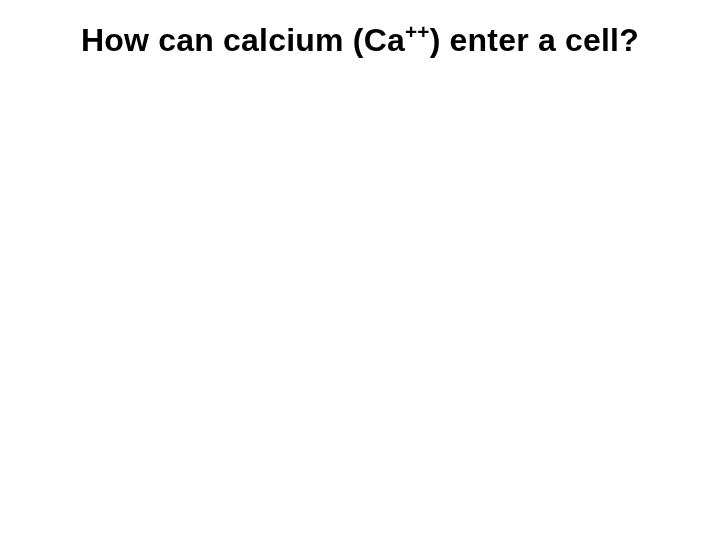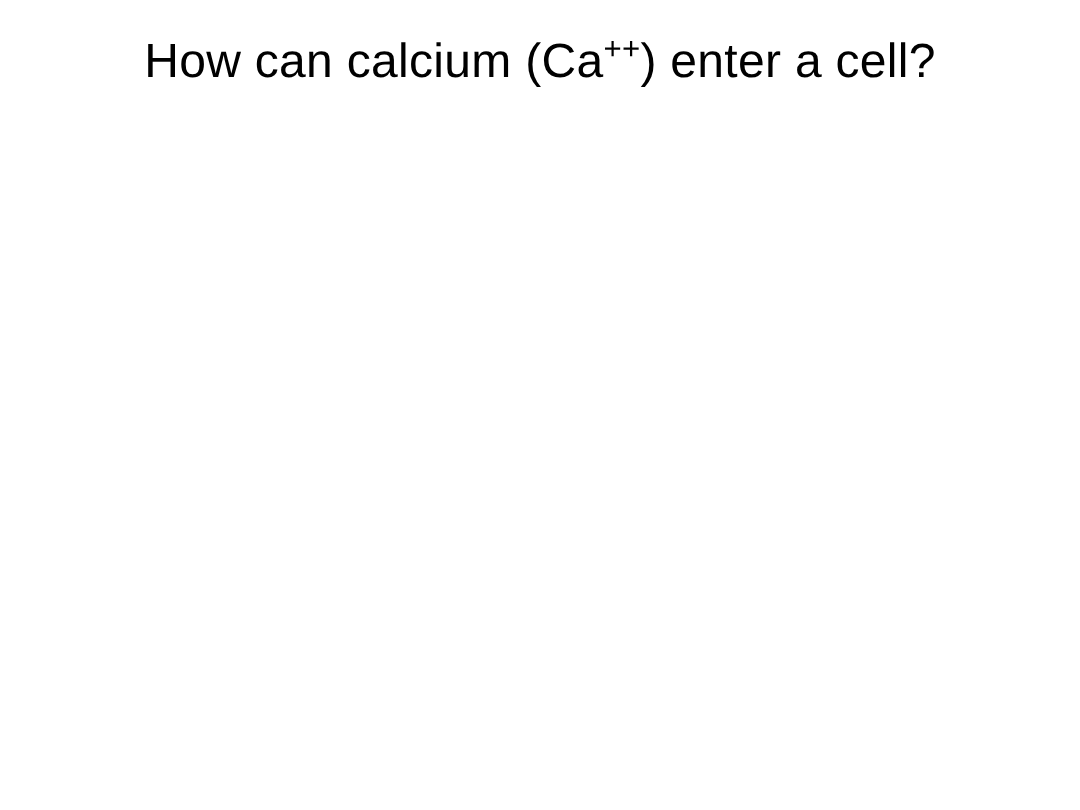--- a/index.html
+++ b/index.html
@@ -17,21 +17,21 @@
     position: relative;
     box-sizing: border-box;
   }
   .title {
     position: absolute;
     top: 22px;
     left: 0;
     right: 0;
     text-align: center;
     font-size: 32px;
-    font-weight: normal;
+    font-weight: bold;
     color: #000000;
     letter-spacing: 0.2px;
   }
   .title sup {
     font-size: 0.65em;
     vertical-align: super;
     line-height: 0;
   }
 </style>
 </head>

